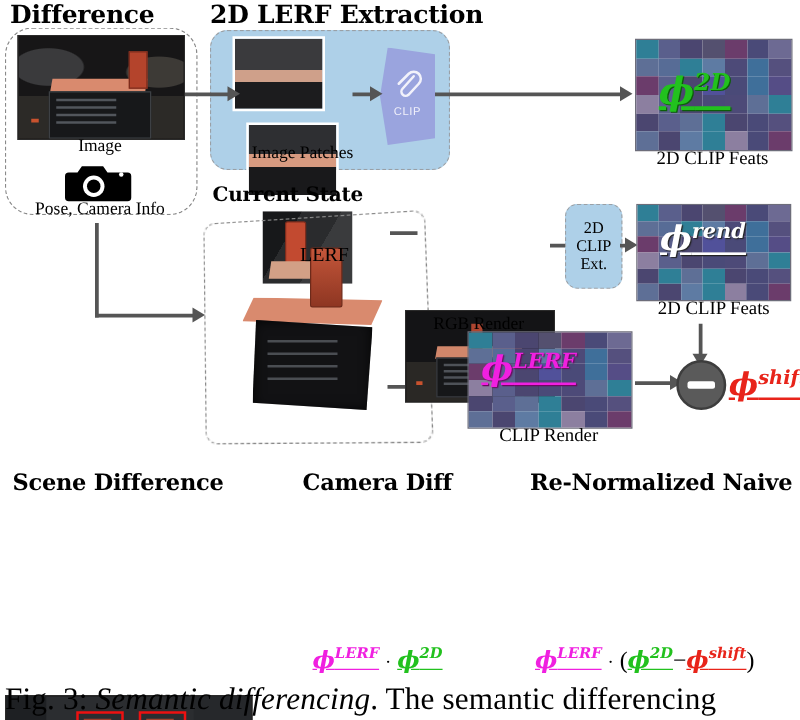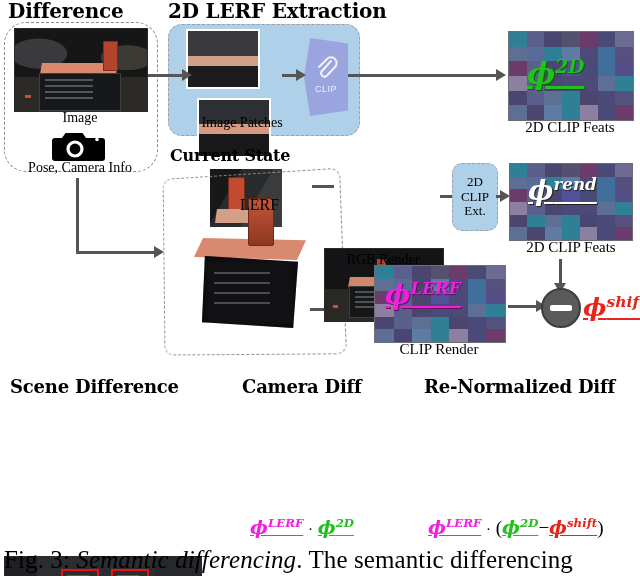--- a/index.html
+++ b/index.html
@@ -307,21 +307,21 @@
 </div>
 
 <div class="abs ttl" style="left:242px;top:376px;font-size:18px;">Camera Diff</div>
 
 <div class="abs" style="left:250px;top:516px;font-size:19px;">
   <span class="phi" style="color:#f020e0;"><span>ϕ</span><span class="sup">LERF</span></span>
   <span style="color:#000;font-size:15px;">·</span>
   <span class="phi" style="color:#22c11e;"><span>ϕ</span><span class="sup">2D</span></span>
 </div>
 
-<div class="abs ttl" style="left:424px;top:376px;font-size:18px;">Re-Normalized Diff</div>
+<div class="abs ttl" style="left:424px;top:376px;font-size:18px;">Re-Normalized Naive</div>
 
 <div class="abs" style="left:428px;top:516px;font-size:19px;white-space:nowrap;">
   <span class="phi" style="color:#f020e0;"><span>ϕ</span><span class="sup">LERF</span></span>
   <span style="color:#000;font-size:15px;">·</span>
   <span style="color:#000;">(</span><span class="phi" style="color:#22c11e;"><span>ϕ</span><span class="sup">2D</span></span><span style="color:#000;">−</span><span class="phi" style="color:#e8241a;"><span>ϕ</span><span class="sup">shift</span></span><span style="color:#000;">)</span>
 </div>
 
 <div class="abs cap" style="left:4px;top:546px;width:632px;font-size:25px;letter-spacing:0.1px;">
   <span>Fig. 3:</span>
   <i>Semantic differencing</i><span>. The semantic differencing module</span>

